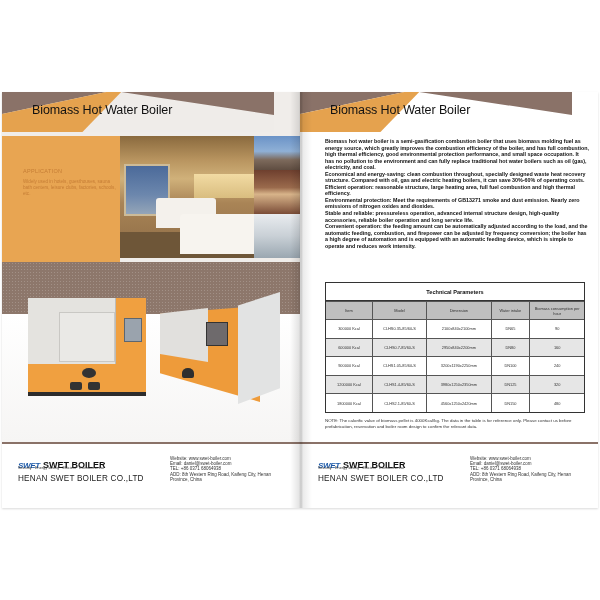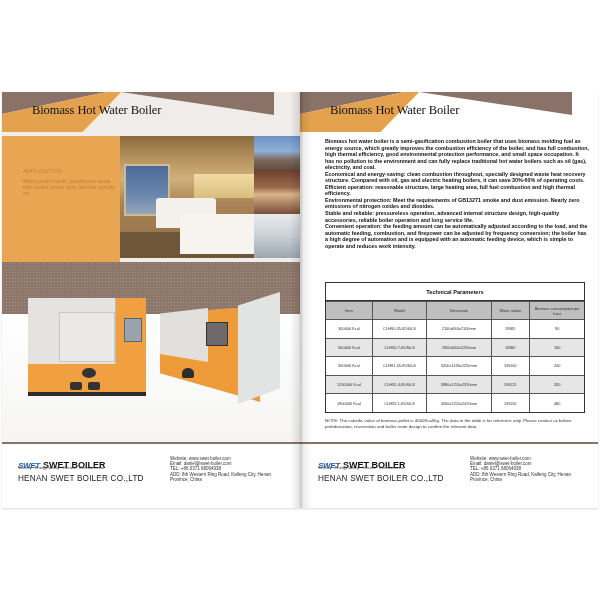--- a/index.html
+++ b/index.html
@@ -7,21 +7,21 @@
   body { position: relative; font-family: "Liberation Sans", sans-serif; color: #111; }
 
   .spread { position: absolute; left: 2px; top: 92px; width: 596px; height: 416px; background: #f4f2f0; box-shadow: 0 1px 2px rgba(0,0,0,0.15); }
   .page { position: absolute; top: 0; height: 416px; overflow: hidden; }
   .page.left { left: 0; width: 298px; background: #f0edea; }
   .page.right { left: 298px; width: 298px; background: #ffffff; }
   .gutter { position: absolute; left: 288px; top: 0; width: 22px; height: 416px;
     background: linear-gradient(90deg, rgba(0,0,0,0) 0%, rgba(0,0,0,0.10) 40%, rgba(0,0,0,0.22) 50%, rgba(0,0,0,0.08) 60%, rgba(0,0,0,0) 100%); pointer-events: none; }
 
   
-  .hdr { position: absolute; left: 0; top: 0; width: 272px; height: 40px; background: #efece9; overflow: hidden; font-family: Liberation Serif, serif; }
+  .hdr { position: absolute; left: 0; top: 0; width: 272px; height: 40px; background: #efece9; overflow: hidden; }
   .hdr .brown { position: absolute; left: 0; top: 0; width: 298px; height: 40px; background: #8a7268; clip-path: polygon(0 0, 100% 0, 100% 8px, 98% 26px, 40% 0, 35% 0, 0 22px); }
   .hdr .orange { position: absolute; left: 0; top: 0; width: 298px; height: 40px; background: #e5a24e; clip-path: polygon(0 22px, 35% 0, 40% 0, 27% 40px, 0 40px); }
   .hdr .title { position: absolute; left: 30px; top: 11px; font-size: 12.5px; color: #111; letter-spacing: -0.1px; }
 
   
   .app-box { position: absolute; left: 18px; top: 44px; width: 100px; height: 126px; background: #e8a552; }
   .app-head { position: absolute; left: 3px; top: 32px; font-size: 5.5px; color: #c57d35; letter-spacing: 0.3px; }
   .app-text { position: absolute; left: 3px; top: 43px; width: 94px; font-size: 4.6px; line-height: 6px; color: #c57d35; }
   .map-band { position: absolute; left: 0; top: 170px; width: 298px; height: 52px; background: #8d776b;
      background-image: radial-gradient(rgba(255,255,255,0.18) 0.6px, transparent 0.7px); background-size: 3px 3px; }

